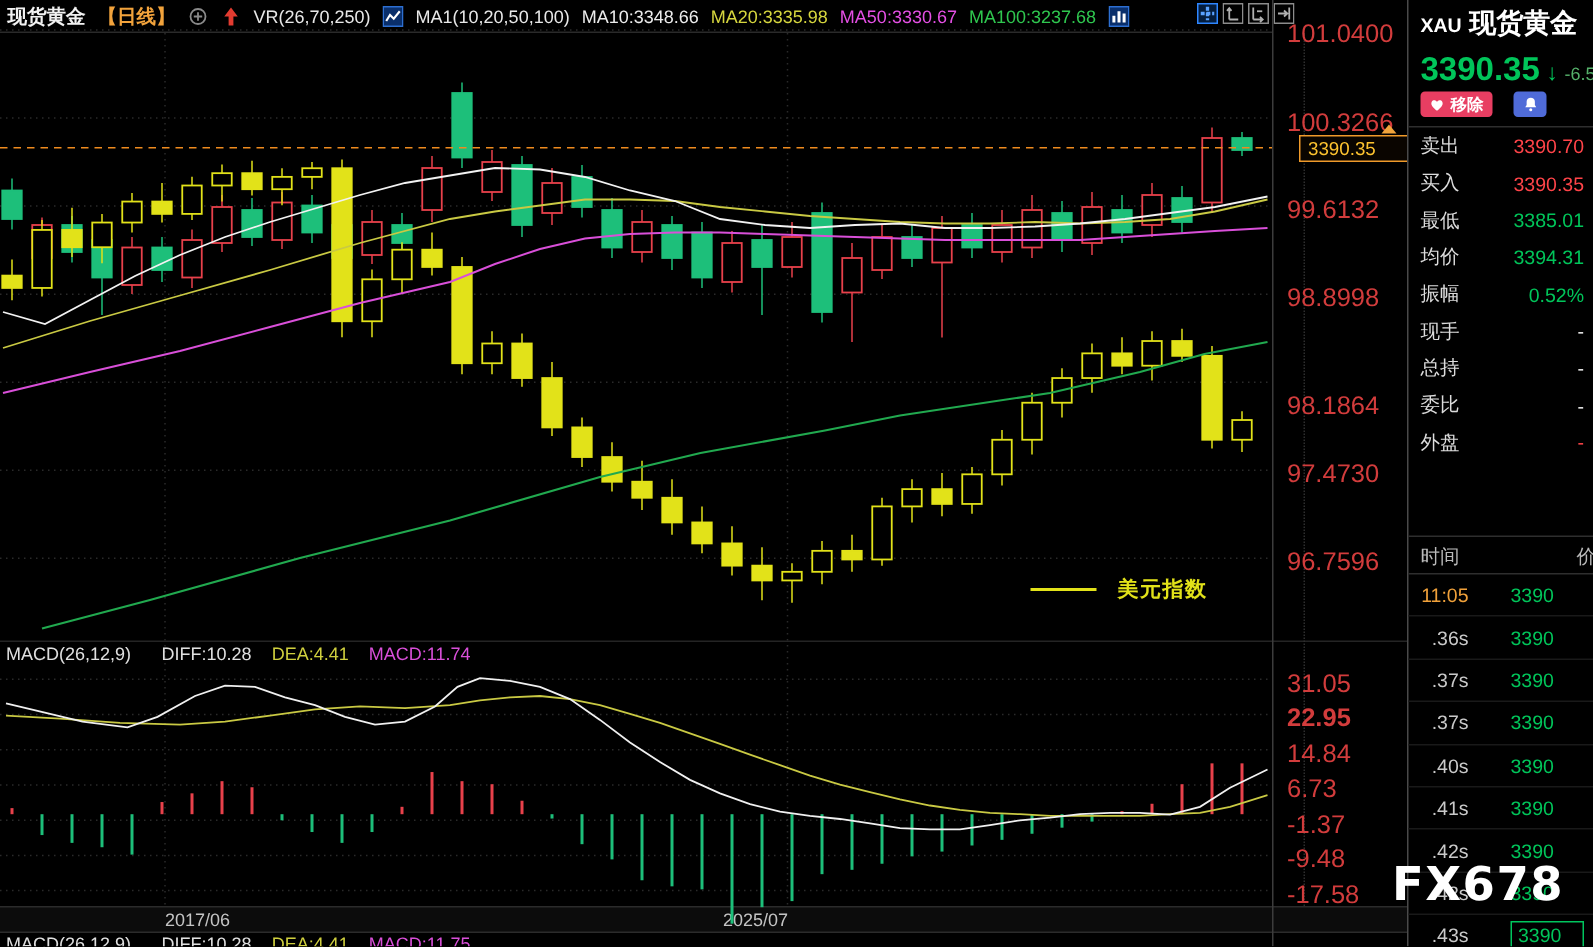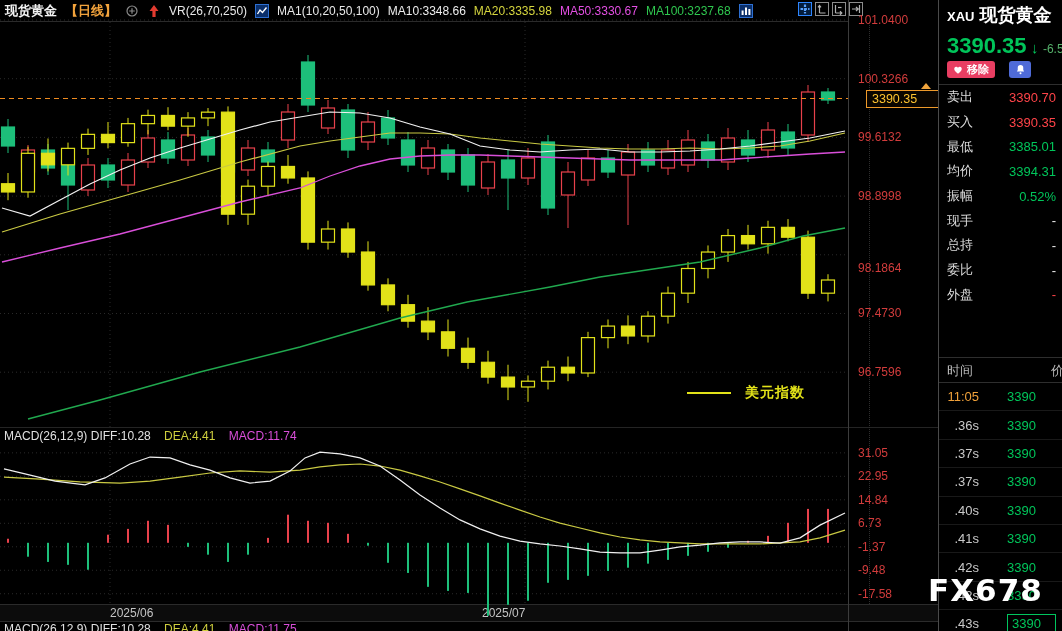--- a/index.html
+++ b/index.html
@@ -17,31 +17,31 @@
   .tb-ma100{color:#2fc74f;}
   #tr-icons{position:absolute;left:798px;top:2px;display:flex;gap:3px;}
   .ticon{width:14px;height:14px;display:block;}
   
   #csvg{position:absolute;left:0;top:0;}
   
   #panel-divider{position:absolute;left:0;top:427px;width:938px;height:1px;background:#242424;}
   #vdots{position:absolute;left:869px;top:22px;height:582px;width:0;border-left:1px dotted #2e2e2e;}
   
   .macd-line{position:absolute;left:4px;font-size:12px;white-space:nowrap;}
-  .macd-name{color:#e0e0e0;margin-right:0;}
+  .macd-name{color:#e0e0e0;margin-right:17px;}
   .macd-diff{color:#e0e0e0;margin-right:10px;}
   .macd-dea{color:#cfcf3e;margin-right:10px;}
   .macd-macd{color:#d94fd9;}
   
   #legend{position:absolute;left:687px;top:384px;display:flex;align-items:center;}
   #legend .lline{width:44px;height:2px;background:#e2e219;margin-right:14px;}
   #legend .ltext{color:#e2e219;font-size:14px;font-weight:bold;letter-spacing:1px;}
   
   #axis-col{position:absolute;left:848px;top:0;width:90px;height:631px;border-left:1px solid #3c3c3c;box-sizing:border-box;}
-  .axlab{position:absolute;left:9px;font-size:12px;color:#d23c3c;white-space:nowrap;}
+  .axlab{position:absolute;left:9px;font-size:17px;color:#d23c3c;white-space:nowrap;}
   #price-tag{position:absolute;left:17px;top:90px;width:70px;height:16px;border:1px solid #ef9a2a;
              background:#0a0500;color:#fdc32f;font-size:12.5px;line-height:16px;padding-left:5px;box-sizing:content-box;}
   #price-tri{position:absolute;left:72px;top:83px;width:0;height:0;
              border-left:5px solid transparent;border-right:5px solid transparent;border-bottom:6px solid #f0a43c;}
   
   #xaxis{position:absolute;left:0;top:604px;width:938px;height:18px;background:#0c0c0c;
          border-top:1px solid #2b2b2b;border-bottom:1px solid #2b2b2b;box-sizing:border-box;}
   .xdate{position:absolute;top:1px;font-size:12px;color:#c4c4c4;}
   #bottom-partial{position:absolute;left:4px;top:622px;font-size:12px;white-space:nowrap;}
   
@@ -72,21 +72,21 @@
   .tboxed{border:1px solid #00c55e;padding:1px 14px 1px 4px;margin-right:-16px;}
   #watermark{position:absolute;left:928px;top:572px;font-size:31px;font-weight:bold;color:#fff;
              letter-spacing:1px;z-index:50;font-family:"DejaVu Sans",sans-serif;}
 </style>
 </head>
 <body>
 
 <div id="app">
 
   <div id="xaxis">
-    <span class="xdate" style="left:110px">2025/06</span>
+    <span class="xdate" style="left:110px">2017/06</span>
     <span class="xdate" style="left:482px">2025/07</span>
   </div>
 
   <svg id="csvg" width="848" height="631">
       <line x1="0" x2="848" y1="20" y2="20" stroke="#2a2a2a" stroke-dasharray="1 3"></line>
       <line x1="0" x2="848" y1="78.69855200000059" y2="78.69855200000059" stroke="#2a2a2a" stroke-dasharray="1 3"></line>
       <line x1="0" x2="848" y1="137.397104" y2="137.397104" stroke="#2a2a2a" stroke-dasharray="1 3"></line>
       <line x1="0" x2="848" y1="196.0956560000006" y2="196.0956560000006" stroke="#2a2a2a" stroke-dasharray="1 3"></line>
       <line x1="0" x2="848" y1="254.79420800000003" y2="254.79420800000003" stroke="#2a2a2a" stroke-dasharray="1 3"></line>
       <line x1="0" x2="848" y1="313.4927600000006" y2="313.4927600000006" stroke="#2a2a2a" stroke-dasharray="1 3"></line>
@@ -394,21 +394,21 @@
         <div class="axlab" style="top: 13px;">101.0400</div>
         <div class="axlab" style="top: 71.6986px;">100.3266</div>
         <div class="axlab" style="top: 130.397px;">99.6132</div>
         <div class="axlab" style="top: 189.096px;">98.8998</div>
         <div class="axlab" style="top: 261px;">98.1864</div>
         <div class="axlab" style="top: 306.493px;">97.4730</div>
         <div class="axlab" style="top: 365.191px;">96.7596</div>
       </div>
     <div id="macd-axis-labels">
         <div class="axlab" style="top: 445.848px;">31.05</div>
-        <div class="axlab" style="top: 469.314px;">22.95</div>
+        <div class="axlab" style="top: 469.314px; font-weight: bold;">22.95</div>
         <div class="axlab" style="top: 492.809px;">14.84</div>
         <div class="axlab" style="top: 516.303px;">6.73</div>
         <div class="axlab" style="top: 539.769px;">-1.37</div>
         <div class="axlab" style="top: 563.264px;">-9.48</div>
         <div class="axlab" style="top: 586.729px;">-17.58</div>
       </div>
     <div id="price-tri"></div>
     <div id="price-tag">3390.35</div>
   </div>
 

